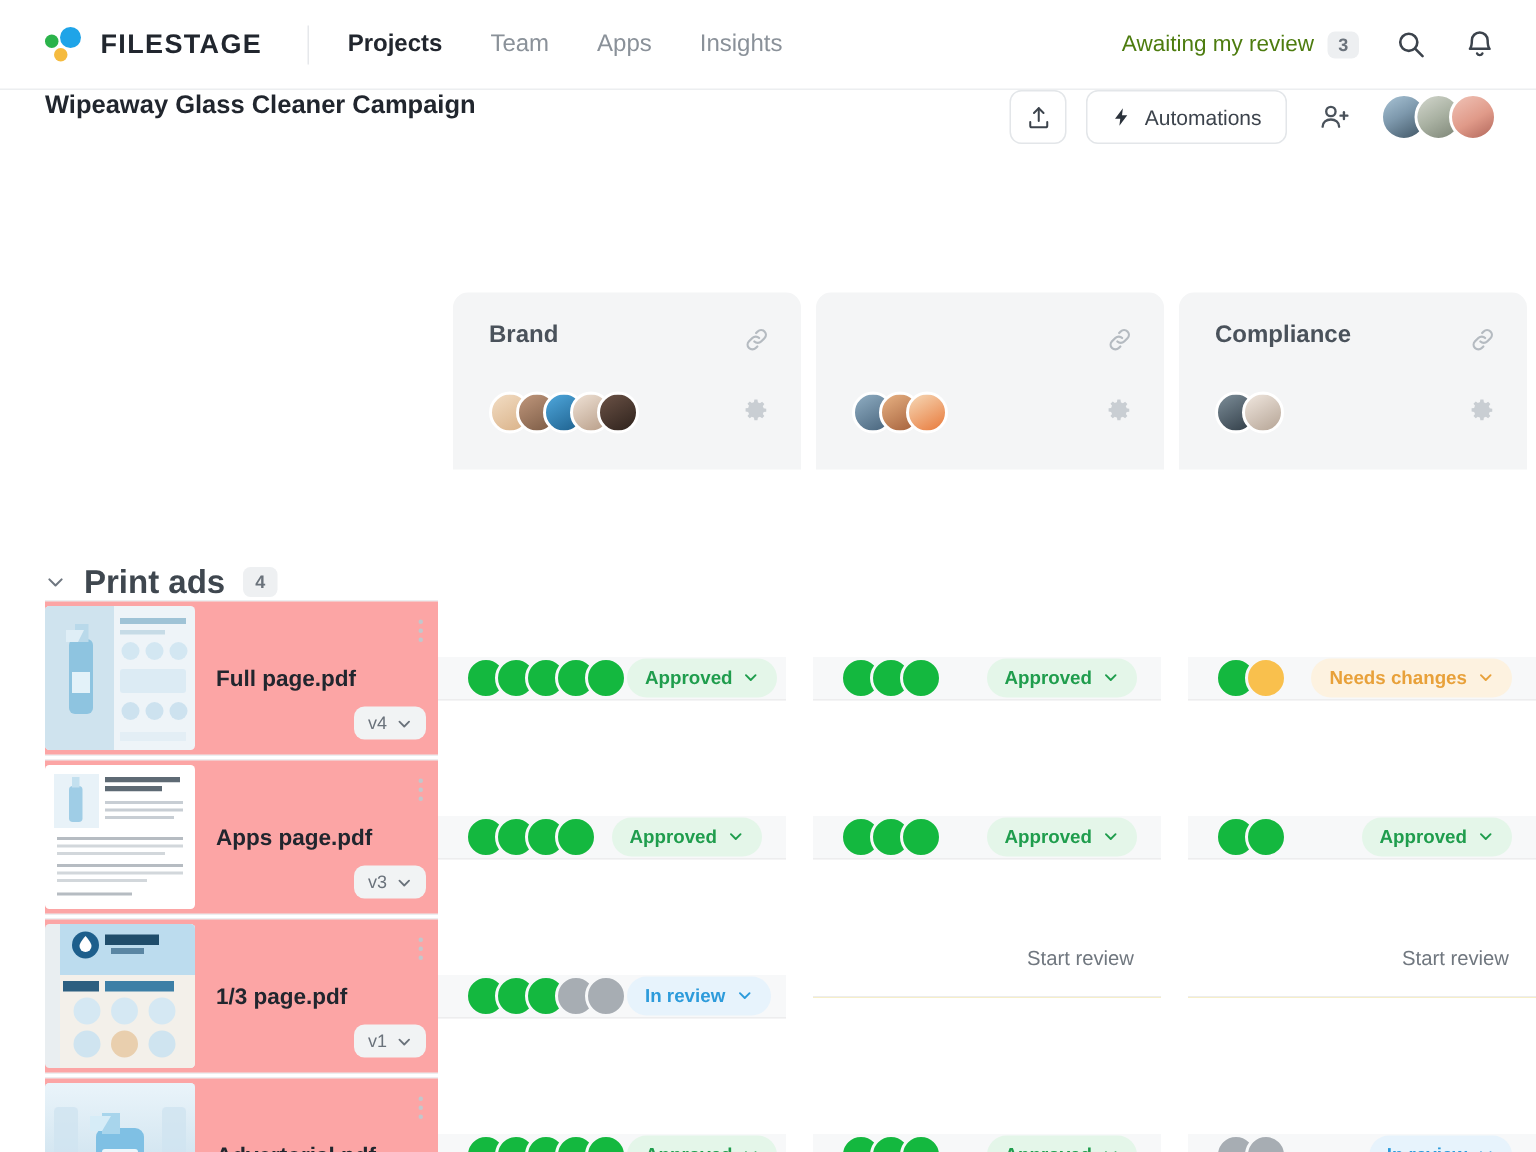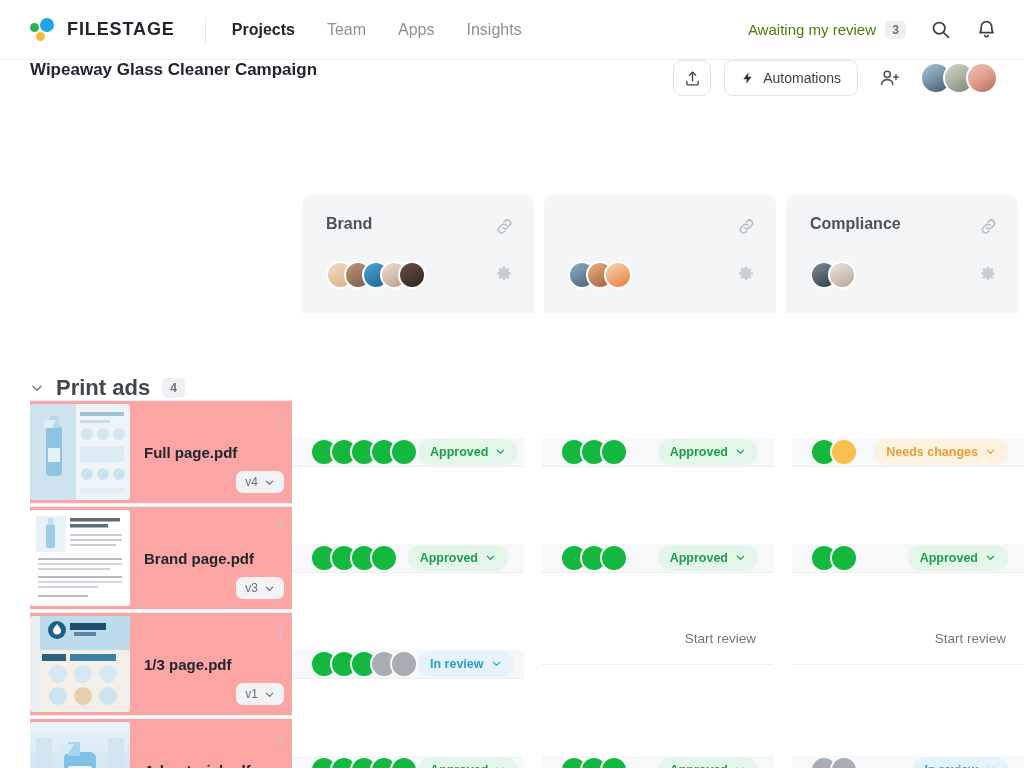--- a/index.html
+++ b/index.html
@@ -403,21 +403,21 @@
             <rect x="40" y="34" width="46" height="2" fill="#c8ced4"></rect>
             <rect x="8" y="48" width="84" height="2" fill="#b6bcc2"></rect>
             <rect x="8" y="53" width="84" height="2" fill="#d2d7db"></rect>
             <rect x="8" y="58" width="72" height="2" fill="#d2d7db"></rect>
             <rect x="8" y="66" width="84" height="2" fill="#b6bcc2"></rect>
             <rect x="8" y="71" width="84" height="2" fill="#d2d7db"></rect>
             <rect x="8" y="76" width="60" height="2" fill="#d2d7db"></rect>
             <rect x="8" y="85" width="50" height="2" fill="#b6bcc2"></rect>
           </svg>
         </div>
-        <div class="file-name">Brand page.pdf</div>
+        <div class="file-name">Apps page.pdf</div>
         <div class="dots-menu">
             <i></i>
             <i></i>
             <i></i>
           </div>
         <div class="ver-pill">
           <span>v3</span>
           <svg class="ic" width="11" height="11" viewBox="0 0 24 24" fill="none" stroke="#6a727b" stroke-width="2.6" stroke-linecap="round" stroke-linejoin="round">
               <path d="M5 9l7 7 7-7"></path>
             </svg>

